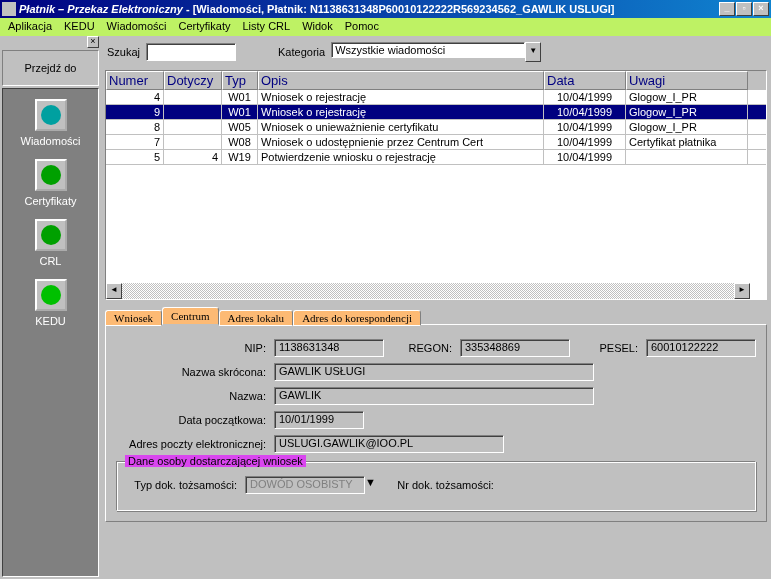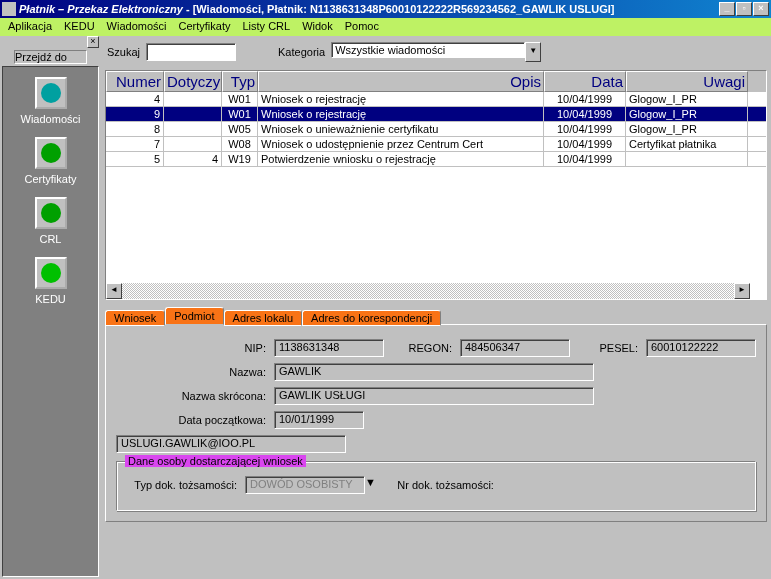--- a/index.html
+++ b/index.html
@@ -9,46 +9,46 @@
 .titlebar .title { flex: 1; font-style: italic; }
 .titlebar .title .normal { font-style: normal; }
 .winbtns { display: flex; gap: 1px; }
 .winbtn { width: 16px; height: 14px; background: #c0c0c0; border: 1px solid; border-color: #fff #404040 #404040 #fff; font-size: 9px; text-align: center; line-height: 10px; font-family: Marlett, Arial; }
 .menubar { background: #bef264; height: 18px; display: flex; align-items: flex-start; padding-left: 2px; }
 .menubar span { padding: 2px 6px; cursor: default; }
 .main { display: flex; height: 543px; }
 .sidebar-wrap { width: 110px; display: flex; flex-direction: column; }
 .sidebar-drag { height: 14px; display: flex; justify-content: flex-end; padding-right: 2px; }
 .sidebar-drag .x { width: 12px; height: 12px; border: 1px solid; border-color: #fff #404040 #404040 #fff; font-size: 9px; text-align: center; line-height: 9px; }
-.sidebar-caption { background: #c0c0c0; border: 1px solid; border-color: #808080 #fff #fff #808080; text-align: left; padding: 0; margin: 0 14px; }
+.sidebar-caption { background: #c0c0c0; border: 1px solid; border-color: #808080 #fff #fff #808080; text-align: center; padding: 11px; margin: 0 2px; }
 .sidebar { flex: 1; background: #808080; margin: 2px; border: 1px solid; border-color: #404040 #fff #fff #404040; display: flex; flex-direction: column; align-items: center; padding-top: 10px; gap: 12px; }
 .sideitem { text-align: center; color: #fff; cursor: pointer; }
 .sideitem .ico { width: 32px; height: 32px; margin: 0 auto 4px; background: #c0c0c0; border: 2px outset #fff; position: relative; }
 .sideitem .ico::after { content: ''; position: absolute; inset: 4px; border-radius: 50%; }
 .ico-w::after { background: #00a0a0; } .ico-c::after { background: #00a000; } .ico-p::after { background: #00a000; } .ico-k::after { background: #00c000; }
 .content { flex: 1; display: flex; flex-direction: column; padding: 4px; gap: 6px; }
 .searchrow { display: flex; align-items: center; gap: 6px; padding: 2px; }
 .label { text-align: right; }
 .txtinput { background: #fff; border: 1px solid; border-color: #808080 #fff #fff #808080; padding: 1px 3px; height: 18px; font: inherit; box-shadow: inset 1px 1px 0 #404040; }
 .combo { display: flex; }
 .combo input { flex: 1; background: #fff; border: 1px solid; border-color: #808080 #fff #fff #808080; padding: 1px 3px; font: inherit; box-shadow: inset 1px 1px 0 #404040; height: 16px; }
 .combo .btn { width: 16px; height: 20px; background: #c0c0c0; border: 1px solid; border-color: #fff #404040 #404040 #fff; font-size: 8px; text-align: center; line-height: 16px; }
 .grid { border: 1px solid; border-color: #808080 #fff #fff #808080; background: #fff; height: 230px; display: flex; flex-direction: column; position: relative; }
 .grid-head { display: flex; background: #c0c0c0; }
-.grid-head .gh { border: 1px solid; border-color: #fff #808080 #808080 #fff; text-align: right; padding: 1px 2px; color: #000080; font-size: 15px; overflow: hidden; }
+.grid-head .gh { border: 1px solid; border-color: #fff #808080 #808080 #fff; text-align: left; padding: 1px 2px; color: #000080; font-size: 13px; overflow: hidden; }
 .grid-body { flex: 1; overflow: hidden; }
 .grid-row { display: flex; border-bottom: 1px solid #c0c0c0; }
 .grid-row .gc { border-right: 1px solid #c0c0c0; padding: 0 3px; overflow: hidden; white-space: nowrap; font-size: 11px; height: 14px; line-height: 14px; }
 .grid-row.sel { background: #000080; color: #fff; }
 .gnum { width: 58px; text-align: right; } .gdot { width: 58px; text-align: right; } .gtyp { width: 36px; text-align: center; } .gopis { width: 286px; } .gdata { width: 82px; text-align: center; } .guwa { width: 122px; }
 .grid-scroll-h { position: absolute; left: 0; right: 16px; bottom: 0; height: 16px; background: #c0c0c0; display: flex; }
 .scrollbtn { width: 16px; height: 16px; background: #c0c0c0; border: 1px solid; border-color: #fff #404040 #404040 #fff; font-size: 8px; text-align: center; line-height: 12px; }
 .scrolltrack { flex: 1; background: repeating-conic-gradient(#c0c0c0 0 25%, #fff 0 50%) 0 0/2px 2px; }
 .tabs { display: flex; align-items: flex-end; }
-.tab { border: 1px solid; border-color: #fff #808080 #c0c0c0 #fff; border-top-left-radius: 3px; border-top-right-radius: 3px; padding: 2px 8px; background: #f97316; margin-right: 0; position: relative; top: 1px; }
+.tab { border: 1px solid; border-color: #fff #808080 #c0c0c0 #fff; border-top-left-radius: 3px; border-top-right-radius: 3px; padding: 2px 8px; background: #fdba74; margin-right: 0; position: relative; top: 1px; font-family: Liberation Serif, serif; }
 .tab.inactive { border-bottom-color: #fff; top: 2px; padding-top: 1px; padding-bottom: 1px; }
 .tabbody { border: 1px solid; border-color: #fff #808080 #808080 #fff; padding: 14px 10px 10px; flex: 1; }
 .formrow { display: flex; align-items: center; margin-bottom: 6px; gap: 8px; }
 .formrow .lbl { text-align: right; }
 .ro { background: #c0c0c0; border: 1px solid; border-color: #808080 #fff #fff #808080; padding: 1px 4px; height: 18px; box-shadow: inset 1px 1px 0 #404040; }
 .groupbox { border: 1px solid; border-color: #808080 #fff #fff #808080; box-shadow: inset 1px 1px 0 #fff, 1px 1px 0 #808080; margin-top: 8px; padding: 14px 10px 10px; position: relative; }
 .groupbox .legend { position: absolute; top: -7px; left: 8px; background: #d946ef; padding: 0 3px; }
 .disabledcombo { display: flex; }
 .disabledcombo .ro { color: #808080; }
 </style>
@@ -167,46 +167,47 @@
       <div class="grid-scroll-h">
         <div class="scrollbtn">◄</div>
         <div class="scrolltrack"></div>
         <div class="scrollbtn">►</div>
       </div>
     </div>
 
     <div>
       <div class="tabs">
         <div class="tab inactive">Wniosek</div>
-        <div class="tab">Podmiot</div>
+        <div class="tab">Centrum</div>
         <div class="tab inactive">Adres lokalu</div>
         <div class="tab inactive">Adres do korespondencji</div>
       </div>
       <div class="tabbody">
         <div class="formrow">
           <span class="lbl" style="width:150px">NIP:</span>
           <div class="ro" style="width:110px">1138631348</div>
           <span class="lbl" style="width:60px">REGON:</span>
-          <div class="ro" style="width:110px">484506347</div>
+          <div class="ro" style="width:110px">335348869</div>
           <span class="lbl" style="width:60px">PESEL:</span>
           <div class="ro" style="width:110px">60010122222</div>
         </div>
         <div class="formrow">
+          <span class="lbl" style="width:150px">Nazwa skrócona:</span>
+          <div class="ro" style="width:320px">GAWLIK USŁUGI</div>
+        </div>
+        <div class="formrow">
           <span class="lbl" style="width:150px">Nazwa:</span>
           <div class="ro" style="width:320px">GAWLIK</div>
         </div>
         <div class="formrow">
-          <span class="lbl" style="width:150px">Nazwa skrócona:</span>
-          <div class="ro" style="width:320px">GAWLIK USŁUGI</div>
-        </div>
-        <div class="formrow">
           <span class="lbl" style="width:150px">Data początkowa:</span>
           <div class="ro" style="width:90px">10/01/1999</div>
         </div>
         <div class="formrow">
+          <span class="lbl" style="width:150px">Adres poczty elektronicznej:</span>
           <div class="ro" style="width:230px">USLUGI.GAWLIK@IOO.PL</div>
         </div>
         <div class="groupbox">
           <div class="legend">Dane osoby dostarczającej wniosek</div>
           <div class="formrow">
             <span class="lbl" style="width:110px">Typ dok. tożsamości:</span>
             <div class="disabledcombo">
               <div class="ro" style="width:120px">DOWÓD OSOBISTY</div>
               <div class="btn" style="height:18px">▼</div>
             </div>

